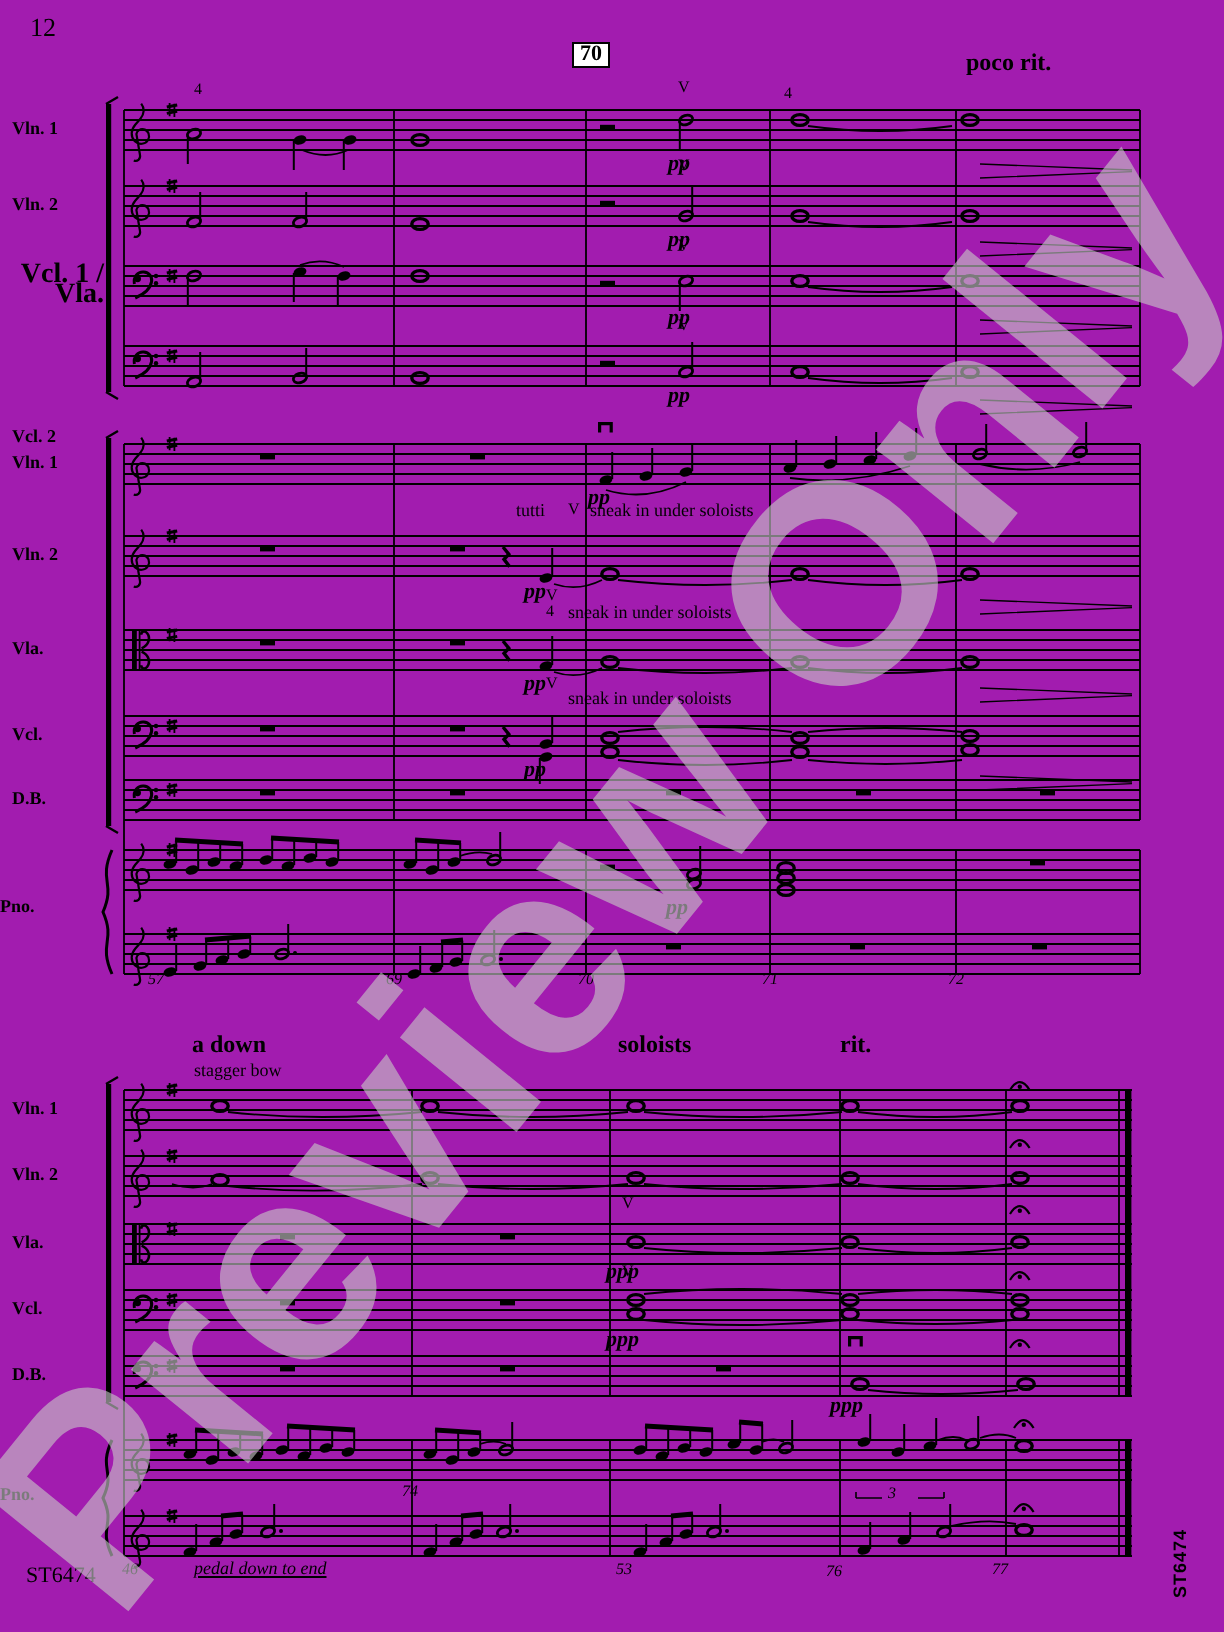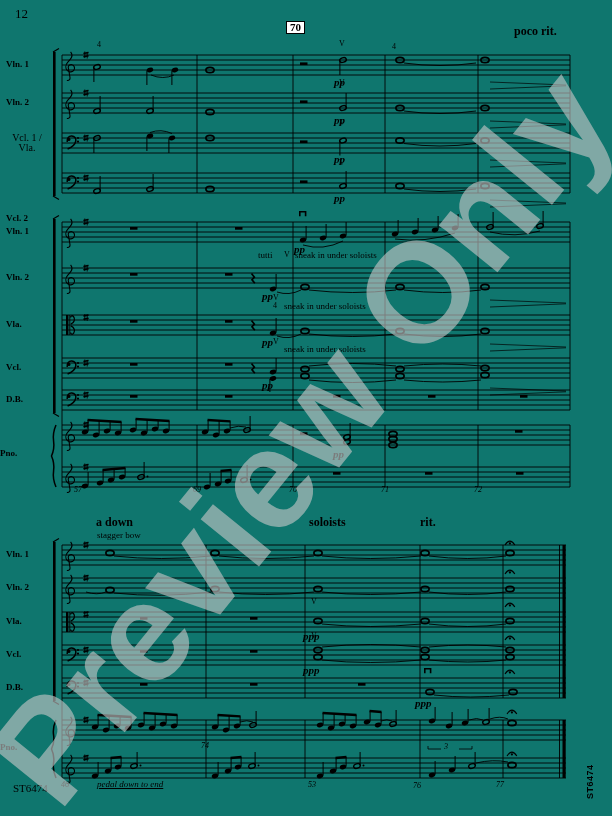--- a/index.html
+++ b/index.html
@@ -1,22 +1,22 @@
 <!DOCTYPE html>
 <html><head>
 <meta charset="utf-8">
 <style>
   html,body{margin:0;padding:0;background:#fff;}
-  .page{position:relative;width:612px;height:816px;background:#0f766e;overflow:hidden;
+  .page{position:relative;width:612px;height:816px;background:#a21caf;overflow:hidden;
         font-family:"Liberation Serif",serif;color:#000;}
   .score{position:absolute;left:0;top:0;z-index:1;}
   .t{position:absolute;white-space:nowrap;color:#000;z-index:2;line-height:1;}
   .ser{font-family:"Liberation Serif",serif;}
   .lbl{font-weight:bold;font-size:9px;width:46px;}
-  .lbl2{font-weight:normal;font-size:10px;width:50px;text-align:center;line-height:10px;}
+  .lbl2{font-weight:bold;font-size:14px;width:50px;text-align:right;line-height:10px;}
   .dyn{font-weight:bold;font-style:italic;font-size:11px;}
   .dir{font-weight:bold;font-size:12px;}
   .sm{font-size:9px;}
   .smit{font-size:9px;font-style:italic;text-decoration:underline;}
   .mn{font-size:8px;font-style:italic;}
   .fing{font-size:8px;}
   .bow{font-size:8px;}
   .pgno{font-size:13px;}
   .rehearsal{font-weight:bold;font-size:11px;border:1.2px solid #000;padding:0 3px;background:#fff;}
   .plate{font-size:11px;}
@@ -560,21 +560,21 @@
           <line x1="475.1" y1="765.5" x2="475.1" y2="752" stroke="#000"></line>
       <path d="M476,763 Q493,759 508,762" fill="none" stroke="#000" stroke-width="0.9"></path>
       <use href="#wn" x="512" y="765"></use>
       <use href="#fer" x="507" y="750"></use>
     </g>
   </g>
 </svg>
 
 <span class="t ser pgno" style="left:15px;top:7px;">12</span>
 <span class="t ser rehearsal" style="left:286px;top:21px;">70</span>
-<span class="t ser dir" style="left:482px;top:25px;padding-left:32px;">poco rit.</span>
+<span class="t ser dir" style="left:451px;top:25px;padding-left:32px;">poco rit.</span>
 
 <span class="t ser lbl" style="left:6px;top:60px;">Vln. 1</span>
 <span class="t ser lbl" style="left:6px;top:98px;">Vln. 2</span>
 <span class="t ser lbl2" style="left:2px;top:133px;"><span>Vcl. 1 /</span><br><span>Vla.</span></span>
 <span class="t ser lbl" style="left:6px;top:178px;margin-top:36px;">Vcl. 2</span>
 
 <span class="t ser fing" style="left:97px;top:41px;">4</span>
 <span class="t ser fing" style="left:392px;top:43px;">4</span>
 <span class="t ser bow" style="left:339px;top:40px;">V</span>
 <span class="t ser bow" style="left:339px;top:79px;">V</span>

